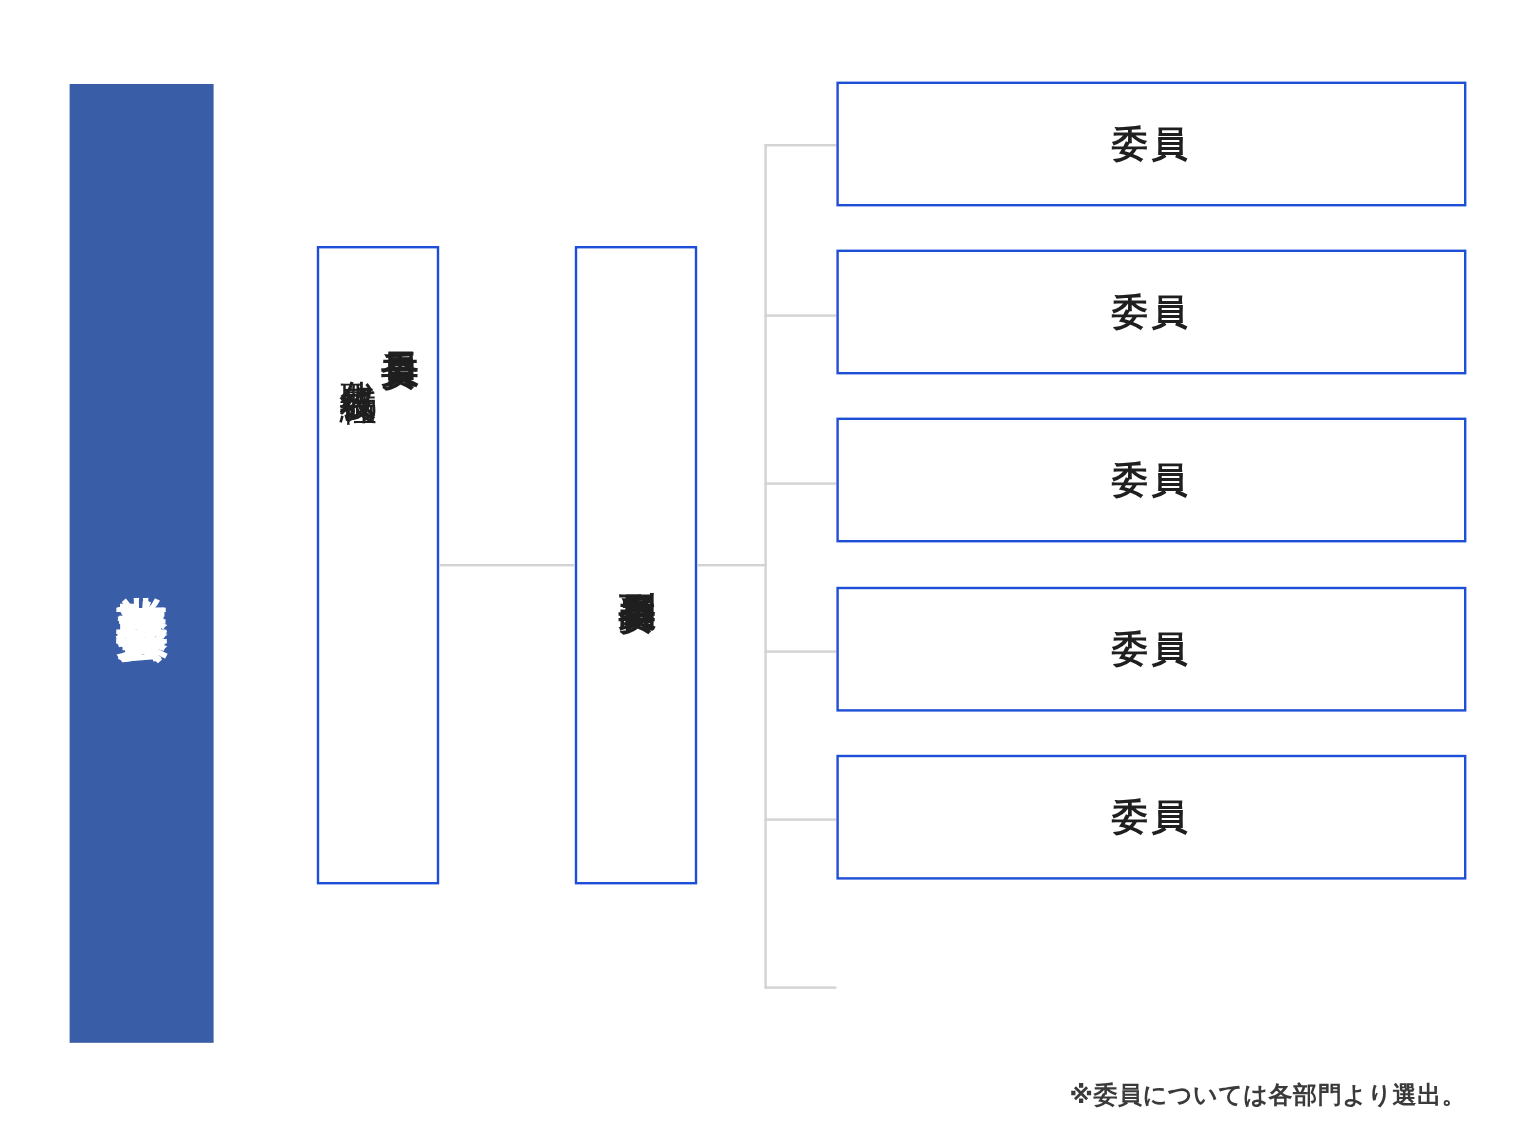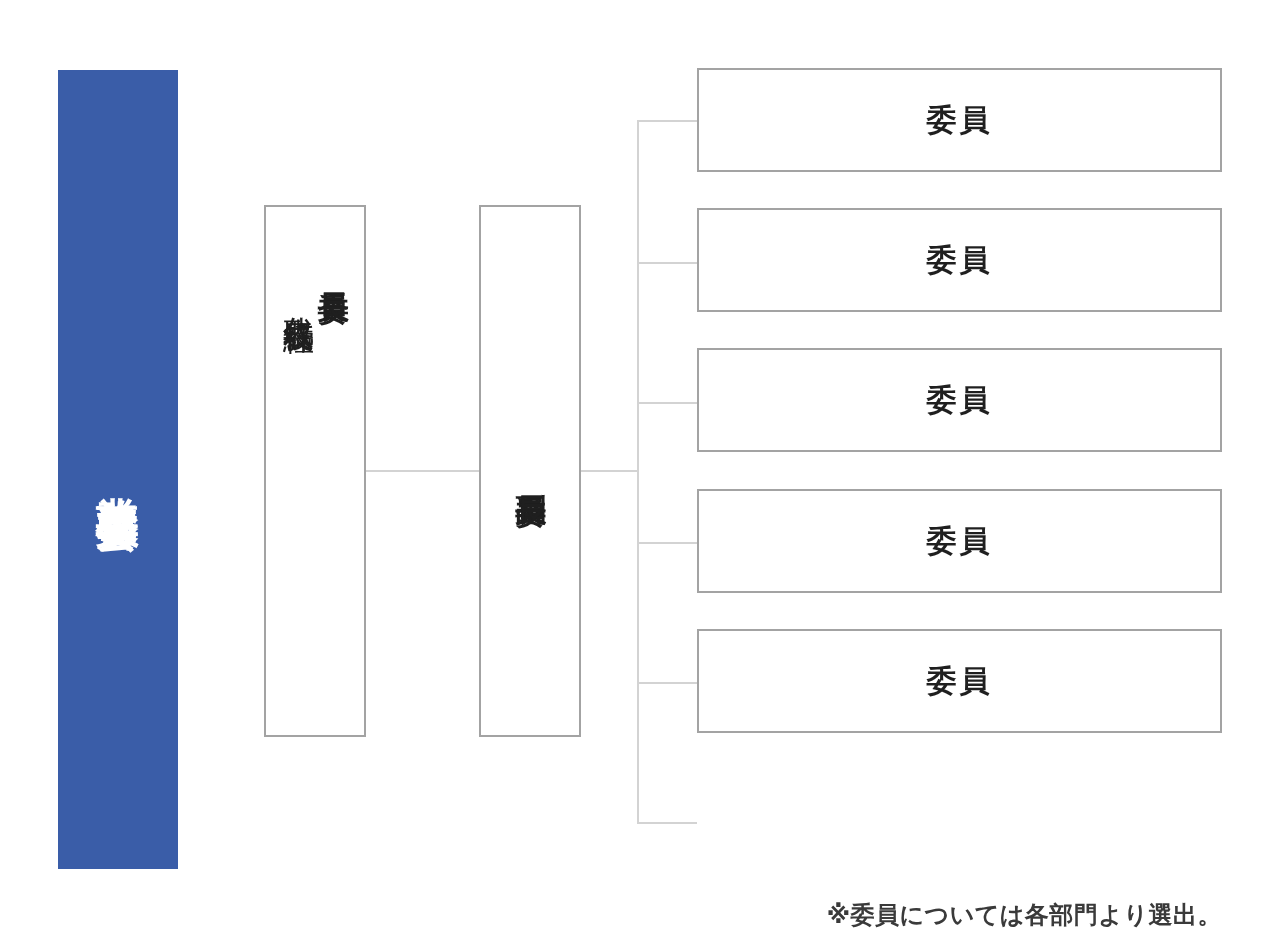--- a/index.html
+++ b/index.html
@@ -45,21 +45,21 @@
     letter-spacing: 2px;
     color: #ffffff;
     white-space: nowrap;
   }
 
   
   .node {
     position: absolute;
     box-sizing: border-box;
     background: #ffffff;
-    border: 2px solid #a3a3a3;
+    border: 2px solid #1d4ed8;
     display: flex;
     align-items: center;
     justify-content: center;
   }
 
   
   .node-vertical {
     flex-direction: column;
   }
   .v-text {
@@ -125,21 +125,21 @@
   }
   .line-h { height: 2px; }
   .line-v { width: 2px; }
 
   
   .footnote {
     position: absolute;
     right: 52px;
     top: 899px;
     font-weight: bold;
-    font-size: 24px;
+    font-size: 20px;
     letter-spacing: 0.5px;
     color: #3a3a3a;
     white-space: nowrap;
   }
 </style>
 </head>
 <body>
 
 <div id="chart-root">
 

